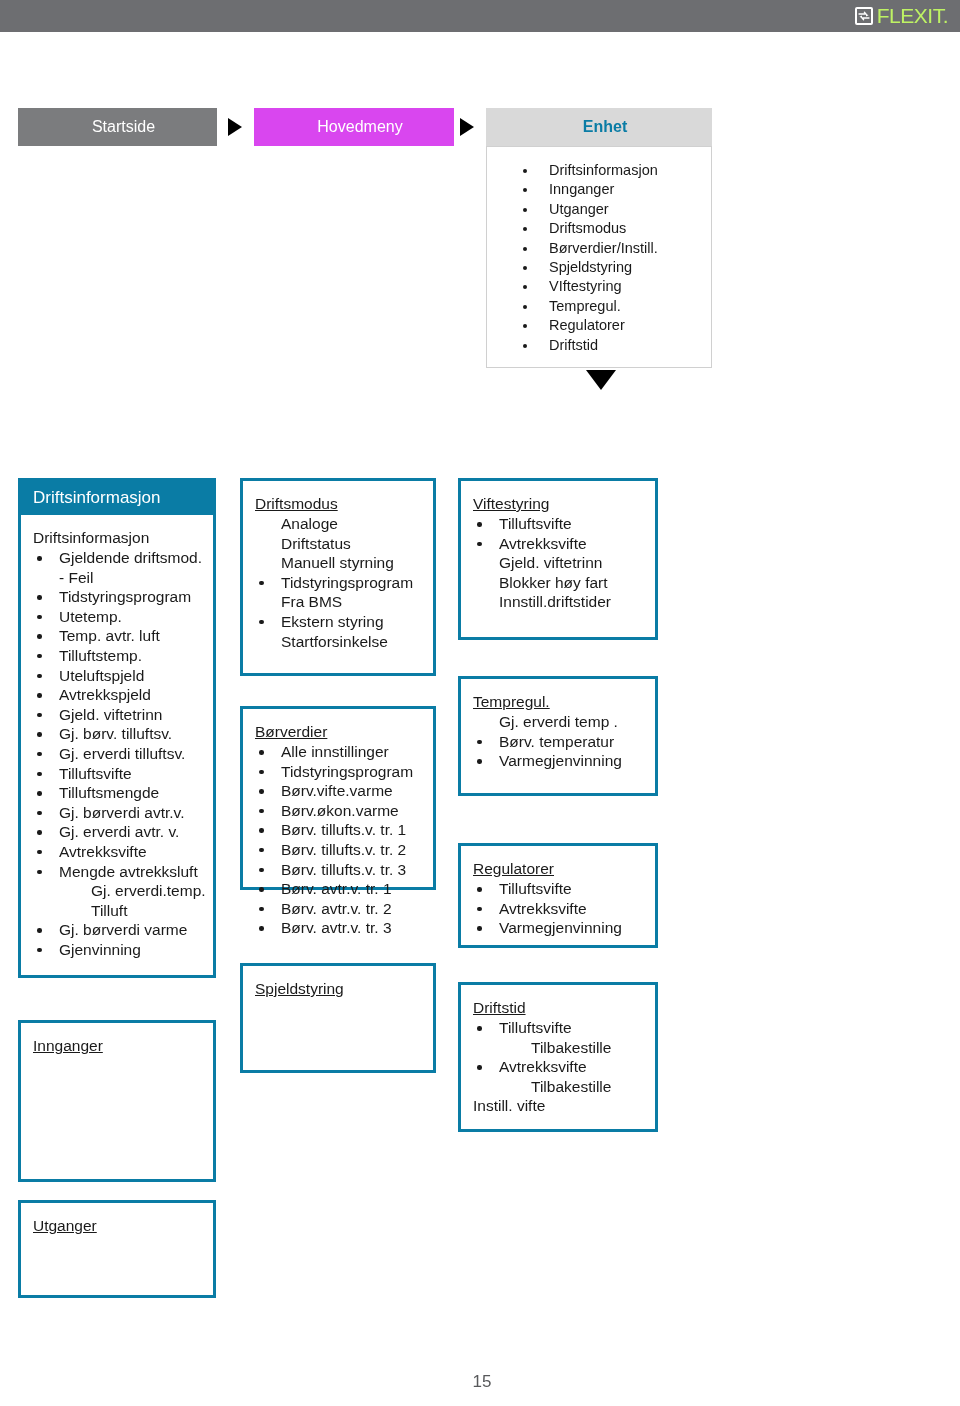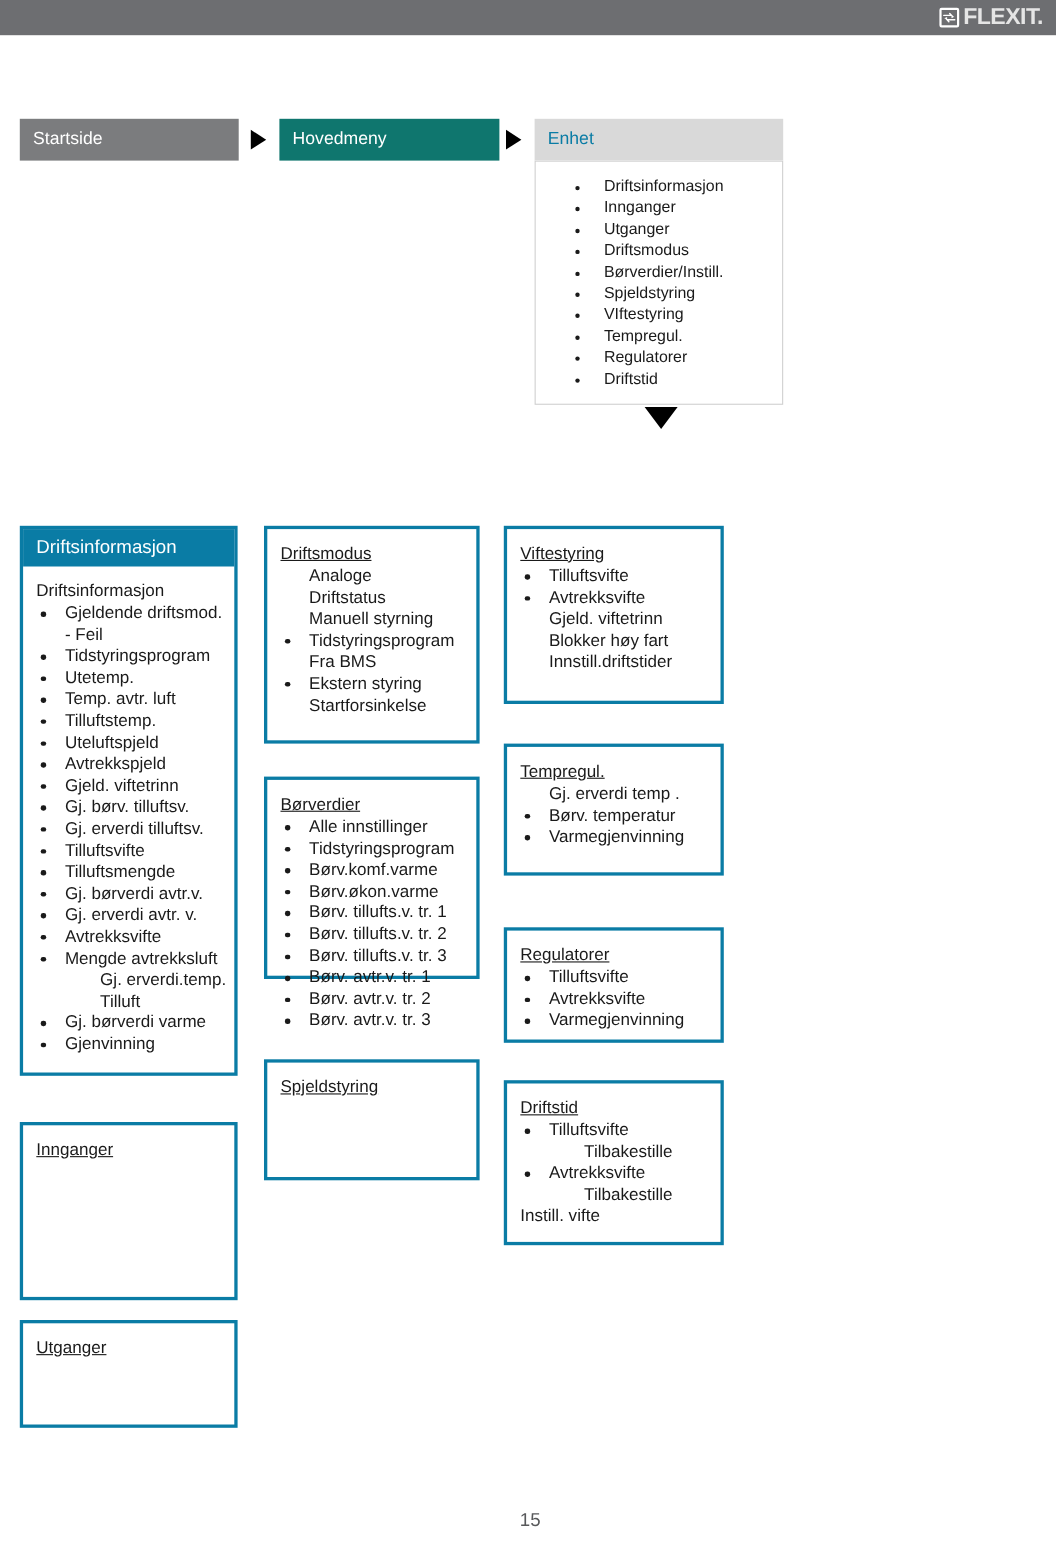--- a/index.html
+++ b/index.html
@@ -33,47 +33,48 @@
   }
   .brand-mark {
     width: 18px; height: 18px;
     border: 2px solid #ffffff;
     border-radius: 2px;
     position: relative;
     box-sizing: border-box;
   }
   .brand-mark svg { position:absolute; left:1px; top:1px; }
   .brand-text {
-    color: #e5e5e5;
+    color: #bef264;
     font-size: 21px;
-    font-weight: bold;
+    font-weight: normal;
     letter-spacing: -0.5px;
     font-family: "Liberation Sans", sans-serif;
   }
 
   
   .crumbrow {
     position: absolute;
     left: 18px;
     top: 108px;
     height: 38px;
   }
   .crumb {
     position: absolute;
     top: 0;
     height: 38px;
     display: flex;
     align-items: center;
     padding-left: 12px;
     box-sizing: border-box;
     font-size: 16px;
+    justify-content: center;
   }
   .crumb.gray  { left: 0px;   width: 199px; background: #7b7c7e; color: #ffffff; }
-  .crumb.teal  { left: 236px; width: 200px; background: #0f766e; color: #ffffff; }
-  .crumb.light { left: 468px; width: 226px; background: #d9d9d9; color: #0a7ca5; }
+  .crumb.teal  { left: 236px; width: 200px; background: #d946ef; color: #ffffff; }
+  .crumb.light { left: 468px; width: 226px; background: #d9d9d9; color: #0a7ca5; font-weight: bold; }
 
   .arrow-right {
     position: absolute;
     top: 10px;
     width: 0; height: 0;
     border-top: 9px solid transparent;
     border-bottom: 9px solid transparent;
     border-left: 14px solid #000000;
   }
   .arrow-right.a1 { left: 210px; }
@@ -301,21 +302,21 @@
       </ul>
   </div>
 </div>
 
 <div class="box" id="box-borverdier">
   <div class="box-body">
     <div class="box-title">Børverdier</div>
     <ul class="items">
         <li class="bullet">Alle innstillinger</li>
         <li class="bullet">Tidstyringsprogram</li>
-        <li class="bullet">Børv.komf.varme</li>
+        <li class="bullet">Børv.vifte.varme</li>
         <li class="bullet">Børv.økon.varme</li>
         <li class="bullet">Børv. tillufts.v. tr. 1</li>
         <li class="bullet">Børv. tillufts.v. tr. 2</li>
         <li class="bullet">Børv. tillufts.v. tr. 3</li>
         <li class="bullet">Børv. avtr.v. tr. 1</li>
         <li class="bullet">Børv. avtr.v. tr. 2</li>
         <li class="bullet">Børv. avtr.v. tr. 3</li>
       </ul>
   </div>
 </div>

